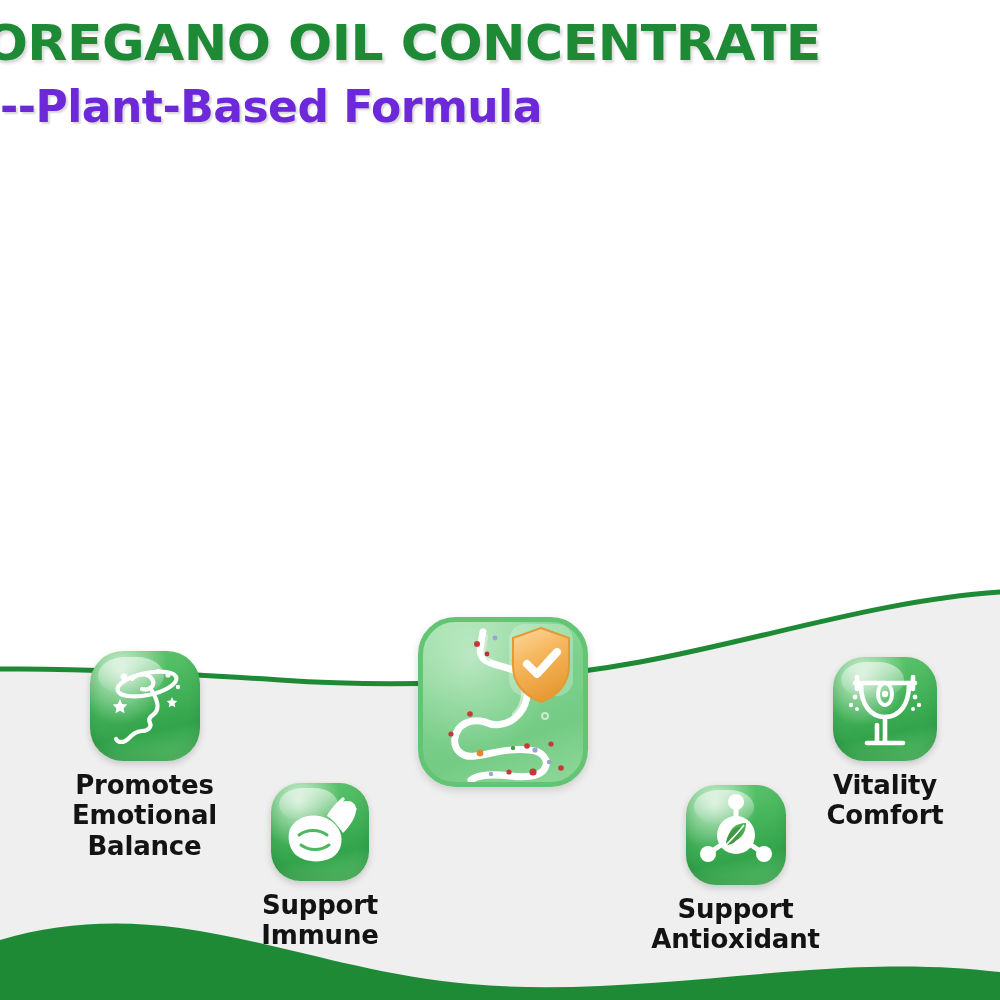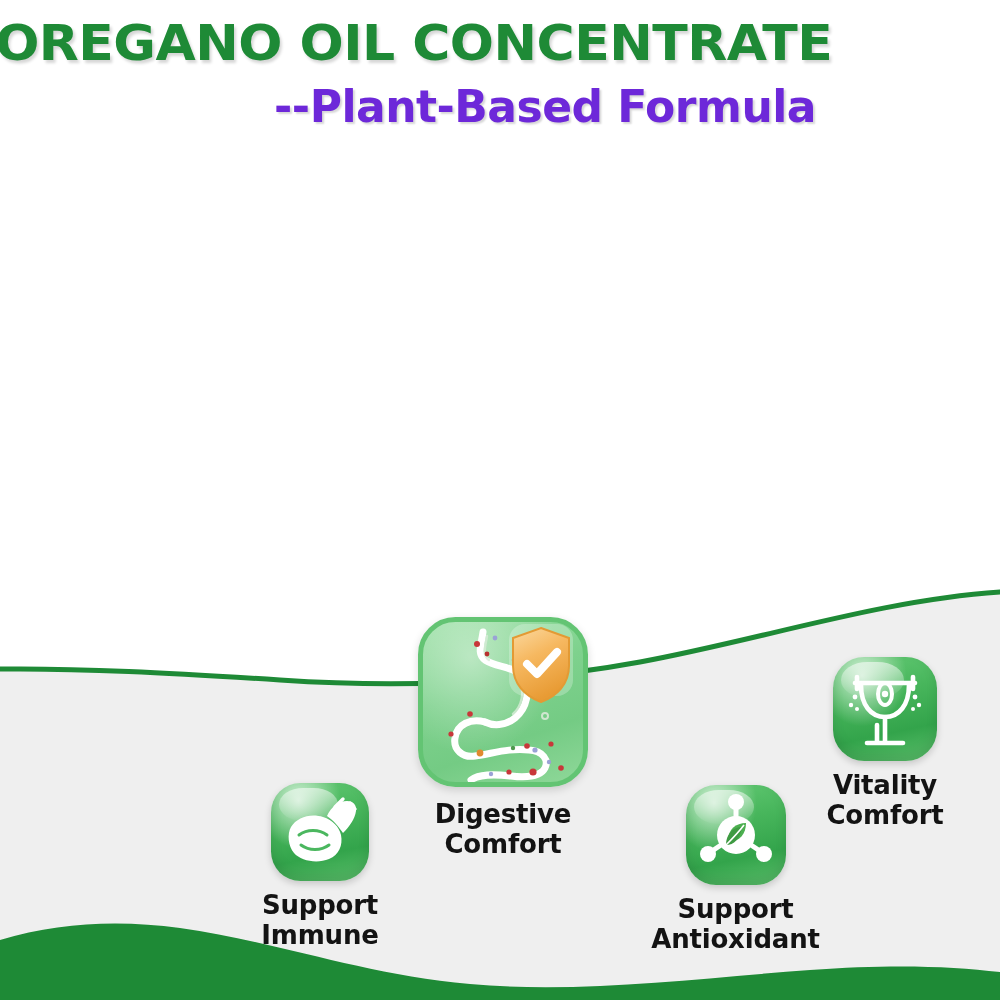--- a/index.html
+++ b/index.html
@@ -7,21 +7,21 @@
     width:1000px;height:1000px;
     font-family:"Liberation Sans", sans-serif;
     background:#ffffff;
     overflow:hidden;
   }
   #stage{position:relative;width:1000px;height:1000px;overflow:hidden;background:#ffffff;}
   .bg-gray{position:absolute;left:0;top:0;width:1000px;height:1000px;}
   .divider-svg,.wave-svg{position:absolute;left:0;}
 
   
-  .head-wrap{position:absolute;left:0;top:18px;width:816px;text-align:right;}
+  .head-wrap{position:absolute;left:0;top:18px;width:816px;text-align:left;}
   .title{
     font-family:"DejaVu Sans", sans-serif;
     font-weight:700;
     font-size:50px;
     letter-spacing:-0.5px;
     color:#1E8A36;
     line-height:1.02;
     text-shadow:2px 3px 3px rgba(0,0,0,0.16);
     transform:scaleX(1.04);
     white-space:nowrap;
@@ -301,20 +301,46 @@
   <svg class="wave-svg" style="top:900px;z-index:2;" width="1000" height="100" viewBox="0 0 1000 100">
     <path d="M0 40 C60 22 120 20 180 28 C280 42 360 74 470 84 C580 94 700 78 810 70
              C890 64 950 66 1000 72 V100 H0 Z" fill="#1E8A36"></path>
   </svg>
 
   <div class="head-wrap" style="z-index:6;">
     <div class="title">OREGANO OIL CONCENTRATE</div>
     <div class="subtitle">--Plant-Based Formula</div>
   </div>
 
+  <div class="feature" style="left:22px;top:651px;width:245px;z-index:7;">
+    <div class="tile" style="width:110px;height:110px;margin:0 auto;">
+      <svg viewBox="0 0 110 110">
+        <g fill="none" stroke="#ffffff" stroke-width="4.2" stroke-linecap="round" stroke-linejoin="round">
+
+          <ellipse cx="57" cy="33" rx="30" ry="11" transform="rotate(-12 57 33)"></ellipse>
+          <path d="M42 28 C48 22 58 22 62 28 C66 34 60 40 52 38"></path>
+
+          <path d="M62 40 C68 50 70 58 64 63 C60 66 58 68 60 72
+                   C62 76 58 80 52 80 C46 80 42 84 38 88
+                   C34 92 28 92 26 88"></path>
+        </g>
+        <g fill="#ffffff">
+          <circle cx="34" cy="26" r="3.4"></circle>
+          <circle cx="78" cy="24" r="2.6"></circle>
+          <circle cx="88" cy="36" r="2.2"></circle>
+          <path d="M30 48 l2.2 5 5 .6 -3.6 3.6 1 5 -4.6-2.4 -4.6 2.4 1-5 -3.6-3.6 5-.6z"></path>
+          <path d="M82 46 l1.6 3.6 3.6.4 -2.6 2.6 .7 3.6 -3.3-1.7 -3.3 1.7 .7-3.6 -2.6-2.6 3.6-.4z"></path>
+          <circle cx="68" cy="20" r="2"></circle>
+        </g>
+      </svg>
+    </div>
+    <div class="flabel">Promotes
+Emotional
+Balance</div>
+  </div>
 
   <div class="feature" style="left:205px;top:783px;width:230px;z-index:7;">
     <div class="tile" style="width:98px;height:98px;margin:0 auto;">
       <svg viewBox="0 0 98 98">
         <g fill="#ffffff">
 
           <path d="M20 44 C26 34 40 30 52 34 C62 37 68 44 70 52
                    C72 62 68 72 58 76 C46 81 30 78 23 70
                    C17 63 16 51 20 44 Z"></path>
 
@@ -382,22 +408,20 @@
         </g>
 
         <rect x="86" y="2" width="64" height="72" rx="16" fill="#ffffff" opacity="0.25"></rect>
 
         <path d="M118 6 L146 16 L146 44 C146 62 134 74 118 80
                  C102 74 90 62 90 44 L90 16 Z" fill="url(#shieldG)" stroke="#E39A34" stroke-width="2"></path>
         <path d="M104 42 L114 52 L134 30" fill="none" stroke="#ffffff" stroke-width="8" stroke-linecap="round" stroke-linejoin="round"></path>
         <circle cx="122" cy="94" r="3" fill="none" stroke="#cfe6cf" stroke-width="2"></circle>
       </svg>
     </div>
-    <div class="flabel" style="margin-top:12px;">Digestive
-Comfort</div>
   </div>
 
   <div class="feature" style="left:603px;top:785px;width:265px;z-index:7;">
     <div class="tile" style="width:100px;height:100px;margin:0 auto;">
       <svg viewBox="0 0 100 100">
         <g stroke="#ffffff" stroke-width="5" stroke-linecap="round">
           <path d="M50 34 L50 20"></path>
           <path d="M38 58 L26 66"></path>
           <path d="M62 58 L74 66"></path>
         </g>

